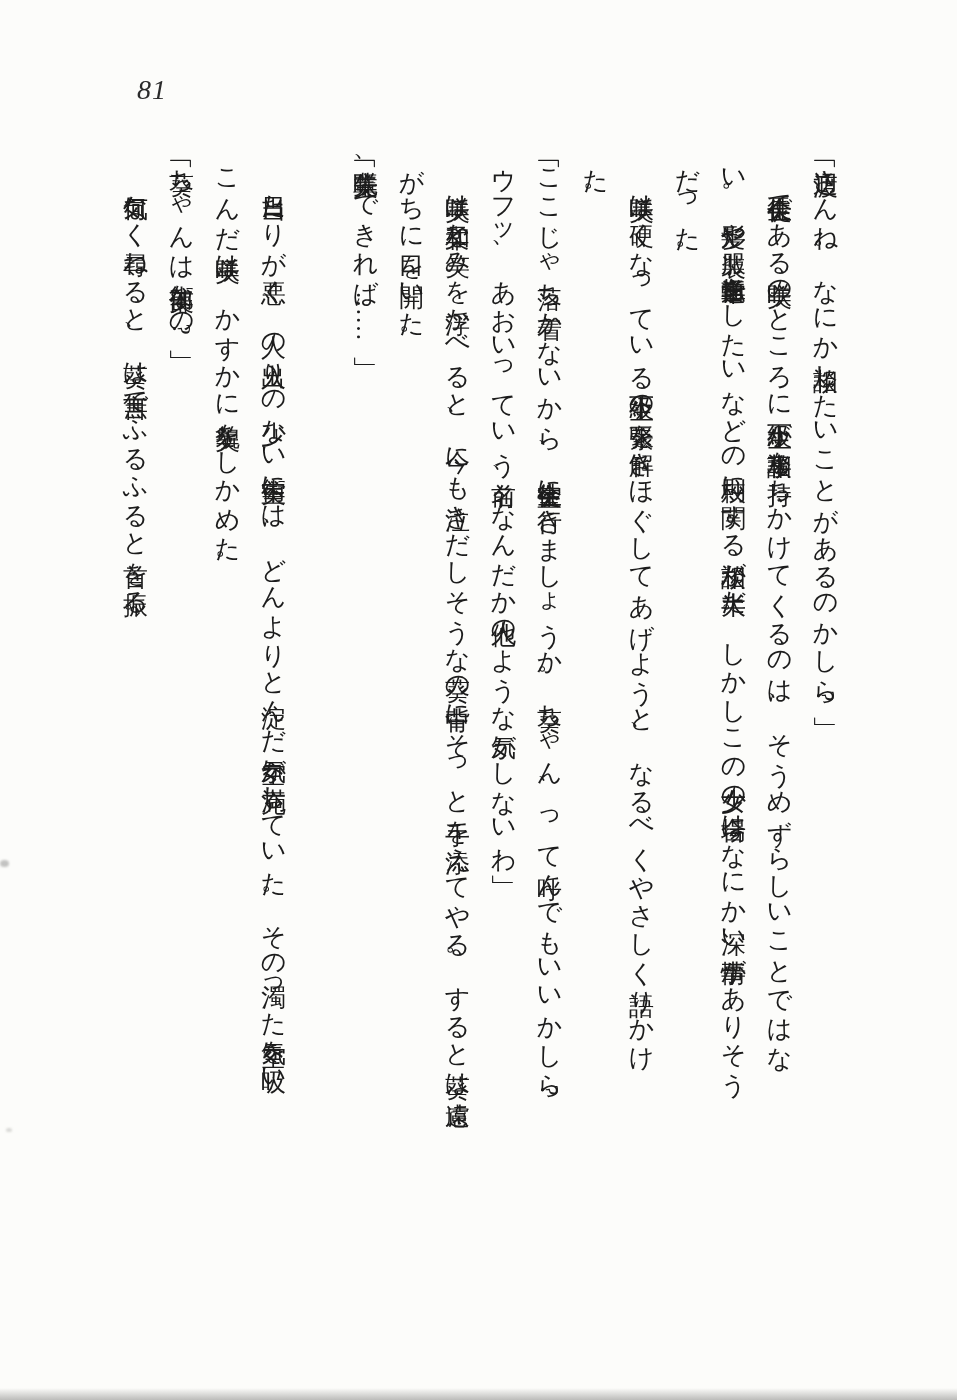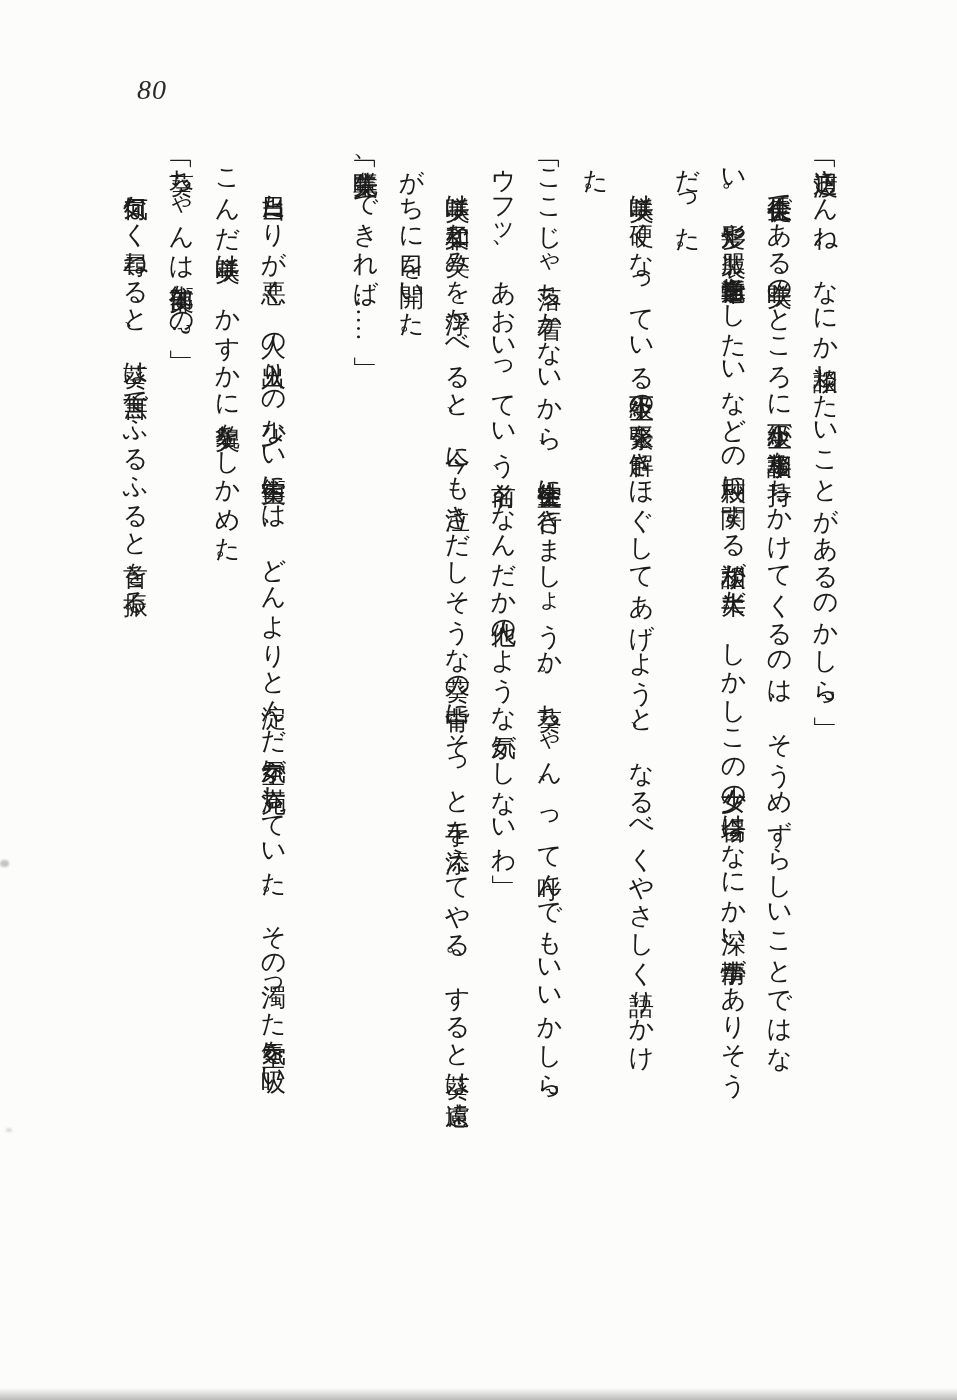--- a/index.html
+++ b/index.html
@@ -77,21 +77,21 @@
     background: rgba(110,110,108,0.25);
     border-radius: 50%;
     filter: blur(1px);
   }
 </style>
 </head>
 <body>
 
 <div class="page">
 
-  <div class="page-number">80</div>
+  <div class="page-number">81</div>
 
   <div class="text-block">
     <p class="dialogue">「渡辺さんね。なにか相談したいことがあるのかしら?」</p>
     <p class="narrative">生徒会長である美咲のところに下級生が相談事を持ちかけてくるのは、そうめずらしいことではない。髪形や服装、自転車通学をしたいなどの校則に関する相談が大半だ。しかしこの少女の場合はなにか深い事情がありそうだった。</p>
     <p class="narrative">美咲は硬くなっている下級生の緊張を解きほぐしてあげようと、なるべくやさしく語りかけた。</p>
     <p class="dialogue">「ここじゃ落ち着かないから、生徒会室に行きましょうか。葵ちゃん、って呼んでもいいかしら?　ウフッ、あおいっていう名前、なんだか他人のような気がしないわ」</p>
     <p class="narrative">美咲は柔和な笑みを浮かべると、今にも泣きだしそうな葵の背中にそっと手を添えてやる。すると葵は遠慮がちに口を開いた。</p>
     <p class="dialogue">「美咲先輩、できれば……」</p>
     <div class="scene-break"></div>
     <p class="narrative">日当たりが悪く、人の出入りの少ない美術室には、どんよりと淀んだ空気が充満していた。その濁った空気を吸いこんだ美咲は、かすかに美貌をしかめた。</p>

